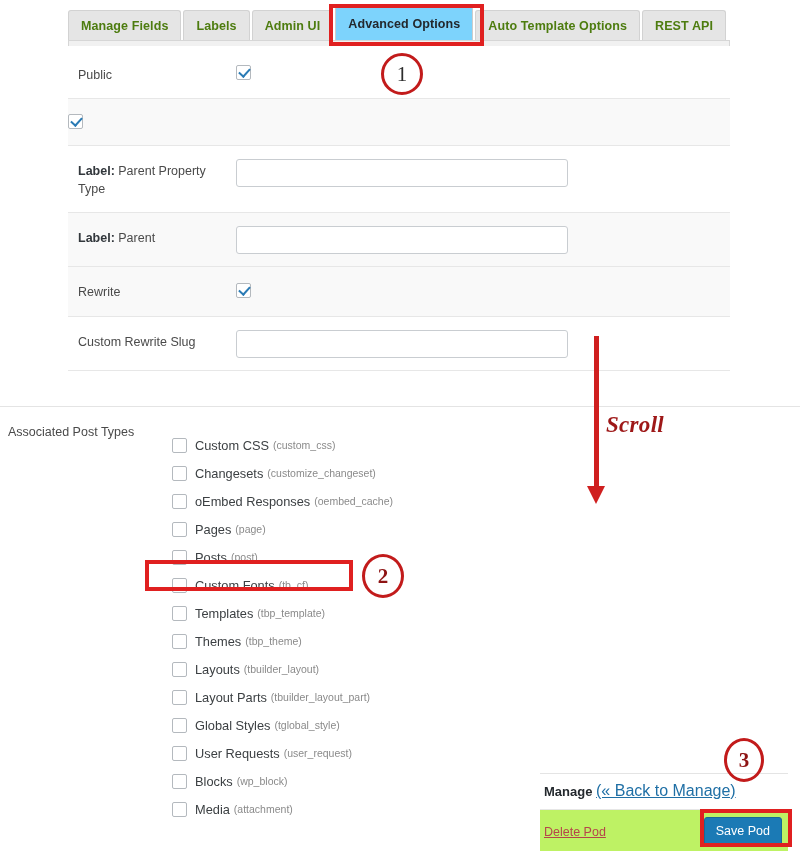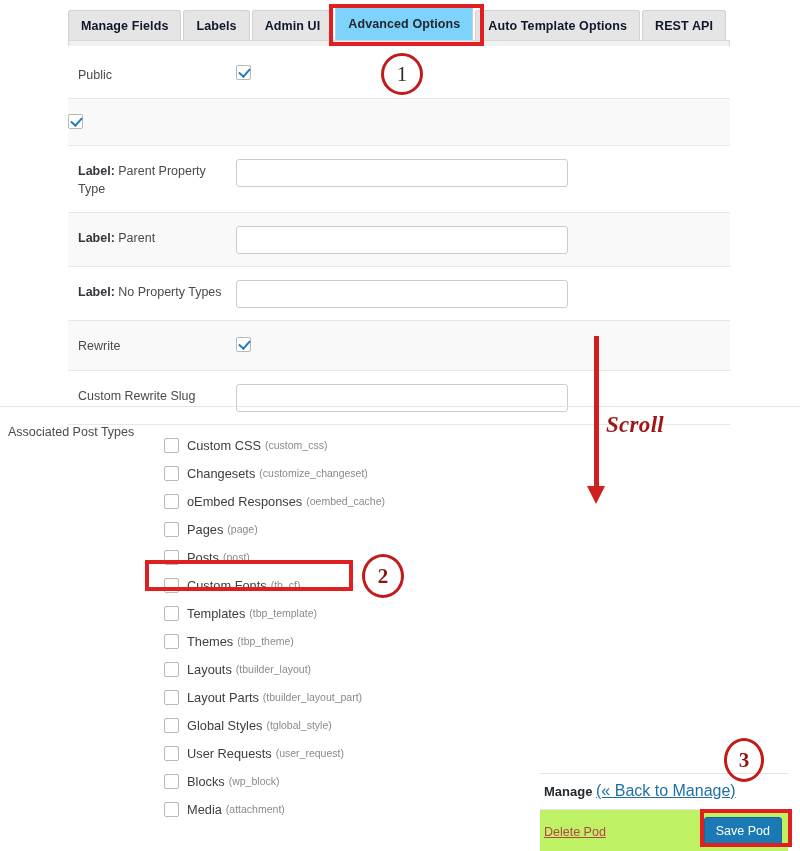--- a/index.html
+++ b/index.html
@@ -29,21 +29,21 @@
     left: 0;
     top: 4px;
     display: flex;
     align-items: flex-end;
     height: 36px;
   }
   .tab {
     background: #e5e5e5;
     border: 1px solid #d2d2d2;
     border-bottom: none;
-    color: #0f172a;
+    color: #4d7c0f;
     font-size: 12.5px;
     font-weight: bold;
     padding: 9px 12px 8px 12px;
     line-height: 1;
     margin-right: 2px;
     border-radius: 3px 3px 0 0;
     white-space: nowrap;
     letter-spacing: .1px;
   }
   .tab.active {
@@ -160,21 +160,21 @@
   }
   .apt-label {
     position: absolute;
     left: 8px;
     top: 18px;
     font-size: 12.5px;
     color: #4a4a4a;
   }
   .apt-list {
     position: absolute;
-    left: 164px;
+    left: 172px;
     top: 24px;
   }
   .apt-item {
     display: flex;
     align-items: center;
     height: 28px;
   }
   .apt-item .cb { margin-right: 8px; }
   .apt-name {
     font-size: 12.8px;
@@ -316,24 +316,20 @@
       <div class="field"><span class="cb checked"></span></div>
     </div>
     <div class="row">
       <div class="label"><b>Label:</b><span> Parent Property Type</span></div>
       <div class="field"><input type="text" class="textinput" style=""></div>
     </div>
     <div class="row alt">
       <div class="label"><b>Label:</b><span> Parent</span></div>
       <div class="field"><input type="text" class="textinput" style=""></div>
     </div>
-    <div class="row">
-      <div class="label"><b>Label:</b><span> No Property Types</span></div>
-      <div class="field"><input type="text" class="textinput" style=""></div>
-    </div>
     <div class="row alt">
       <div class="label"><span>Rewrite</span></div>
       <div class="field"><span class="cb checked"></span></div>
     </div>
     <div class="row">
       <div class="label"><span>Custom Rewrite Slug</span></div>
       <div class="field"><input type="text" class="textinput" style=""></div>
     </div>
   </div>
 

